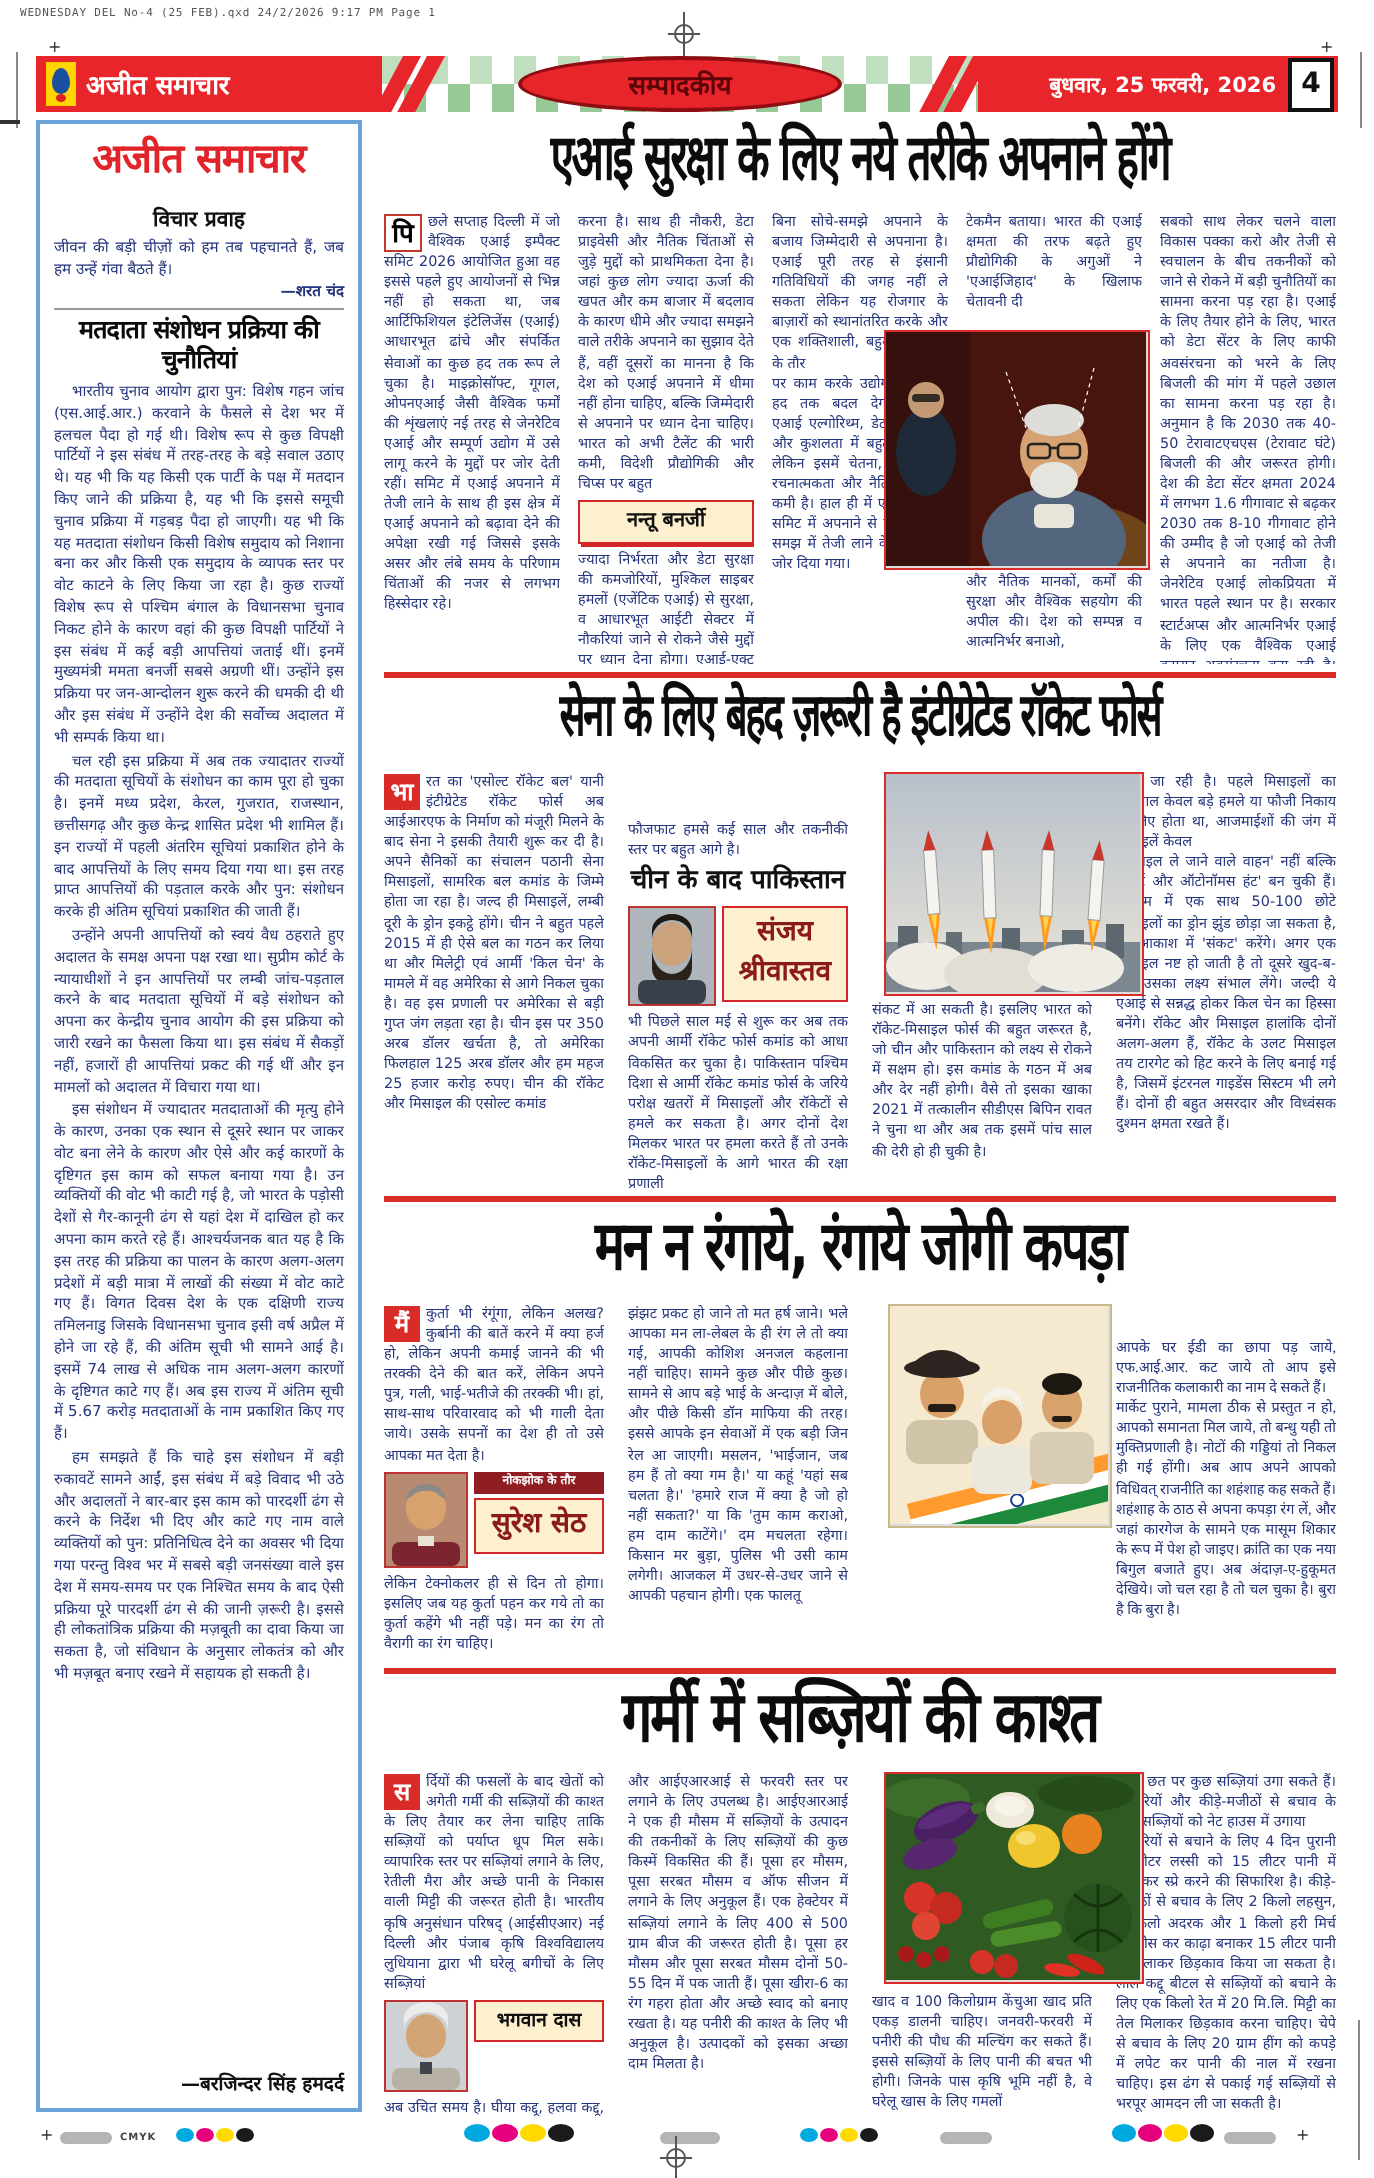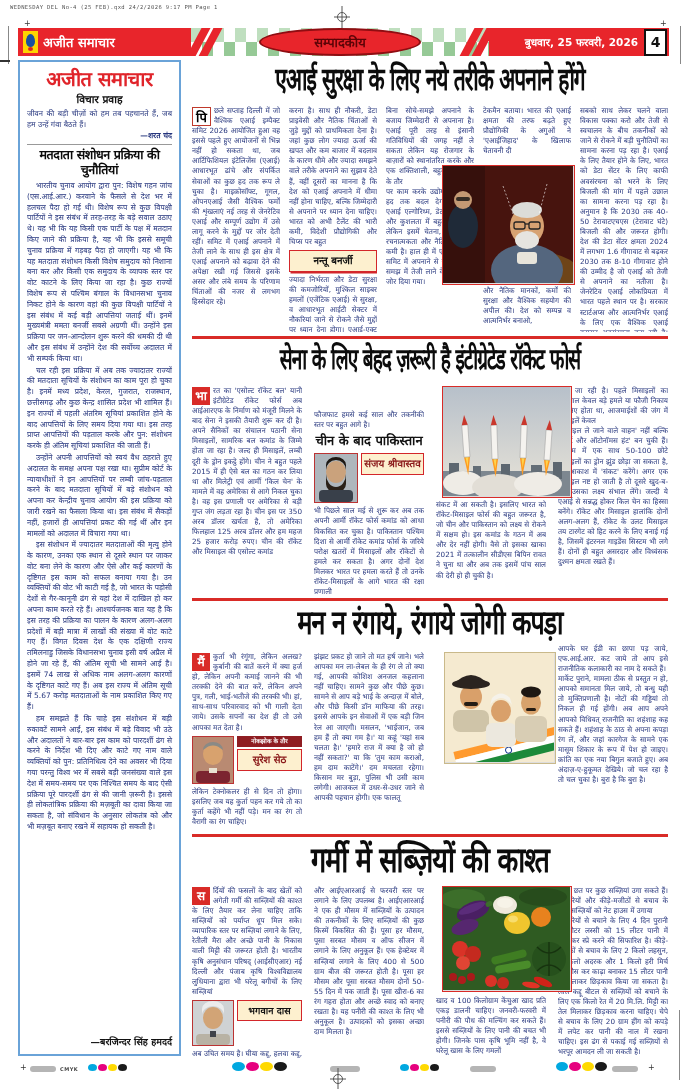--- a/index.html
+++ b/index.html
@@ -30,21 +30,21 @@
         background:#e8252b;border:2px solid #8f0d12;border-radius:50%;display:flex;align-items:center;justify-content:center;}
   .oval span{color:#5c0407;font-weight:800;font-size:13px;}
   .mast-right{display:flex;align-items:center;justify-content:flex-end;gap:6px;width:178px;padding-right:2px;background:#e8252b;}
   .mast-date{color:#fff;font-weight:800;font-size:10.5px;white-space:nowrap;}
   .pagenum{width:19px;height:23px;background:#fff;border:2.5px solid #111;display:flex;align-items:center;justify-content:center;
            font-size:14px;font-weight:800;color:#111;}
   
   .leftbox{position:absolute;left:18px;top:60px;width:163px;height:996px;border:2px solid #6aa3d8;
            padding:6px 7px;box-sizing:border-box;display:flex;flex-direction:column;overflow:hidden;}
   .lb-brand{color:#e0242a;font-weight:800;font-size:20px;text-align:center;line-height:1.1;letter-spacing:-.5px;}
-  .lb-label{font-size:10.5px;font-weight:800;text-align:center;color:#111;margin-top:2px;}
+  .lb-label{font-size:10.5px;font-weight:800;text-align:center;color:#111;margin-top:12px;}
   .lb-quote{font-size:7.6px;color:#25357d;text-align:justify;margin-top:3px;line-height:1.4;}
   .lb-qauth{font-size:7.6px;color:#25357d;font-weight:700;text-align:right;}
   .lb-rule{border-top:1px solid #999;margin:4px 0 3px;}
   .lb-head{font-size:12.5px;font-weight:800;color:#0b0b0b;text-align:center;line-height:1.15;letter-spacing:-.4px;margin-bottom:4px;}
   .lb-body p{margin:0 0 1px;font-size:7.5px;line-height:1.44;color:#25357d;text-align:justify;text-indent:9px;}
   .lb-sign{margin-top:auto;font-size:9.5px;font-weight:800;color:#111;text-align:right;padding-top:3px;}
   
   .article{position:absolute;left:192px;width:476px;}
   .headline{position:absolute;left:0;width:476px;text-align:center;font-weight:800;color:#0c0c0c;
             line-height:1;letter-spacing:-1px;white-space:nowrap;}
@@ -55,21 +55,21 @@
   .dropcap-box{float:left;width:19px;height:19px;border:1.6px solid #c0392b;color:#000;font-weight:800;font-size:13px;
                line-height:19px;text-align:center;margin:1px 3px 0 0;box-sizing:border-box;background:#fff;}
   .authbox{border:1.6px solid #d3262a;background:#fdf0cf;text-align:center;font-weight:800;color:#111;
            padding:3px 2px;margin:3px 0;box-shadow:1.5px 1.5px 0 #d3262a;}
   .authname{font-size:10px;}
   .subhead{font-weight:800;color:#111;text-align:center;font-size:13px;margin:2px 0;}
   .authrow{display:flex;gap:3px;align-items:flex-start;margin:3px 0;}
   .authrow svg{flex:none;border:1px solid #b33;}
   .authcol{flex:1;display:flex;flex-direction:column;gap:2px;}
   .ribbon{background:#8f1d22;color:#fff;font-size:6px;text-align:center;padding:1.5px 1px;font-weight:700;}
-  .namebox{border:1.4px solid #d3262a;background:#fdf0cf;color:#8b1a1a;font-weight:800;font-size:10px;
+  .namebox{border:1.4px solid #d3262a;background:#fdf0cf;color:#8b1a1a;font-weight:800;font-size:14px;
            text-align:center;padding:3px 1px;}
   .redrule{position:absolute;left:192px;width:476px;height:3px;background:#d92b27;}
   .photo-frame{position:absolute;border:1.5px solid #d92b27;box-sizing:border-box;background:#ddd;}
   .photo-frame svg{display:block;}
 </style>
 </head>
 <body>
 
 <div class="page">
 
@@ -268,21 +268,21 @@
         </div>
       </div>
       <span>लेकिन टेक्नोकलर ही से दिन तो होगा। इसलिए जब यह कुर्ता पहन कर गये तो का कुर्ता कहेंगे भी नहीं पड़े। मन का रंग तो वैरागी का रंग चाहिए।</span>
     </div>
     <div class="bcol" style="left:122px;top:48px;width:110px;height:180px;">
       <div>झंझट प्रकट हो जाने तो मत हर्ष जाने। भले आपका मन ला-लेबल के ही रंग ले तो क्या गई, आपकी कोशिश अनजल कहलाना नहीं चाहिए। सामने कुछ और पीछे कुछ। सामने से आप बड़े भाई के अन्दाज़ में बोले, और पीछे किसी डॉन माफिया की तरह। इससे आपके इन सेवाओं में एक बड़ी जिन रेल आ जाएगी। मसलन, 'भाईजान, जब हम हैं तो क्या गम है।' या कहूं 'यहां सब चलता है।' 'हमारे राज में क्या है जो हो नहीं सकता?' या कि 'तुम काम कराओ, हम दाम काटेंगे।' दम मचलता रहेगा। किसान मर बुड़ा, पुलिस भी उसी काम लगेगी। आजकल में उधर-से-उधर जाने से आपकी पहचान होगी। एक फालतू</div>
     </div>
     <div class="bcol" style="left:244px;top:48px;width:110px;height:180px;">
       <div class="sp" style="height:116px;"></div>
     </div>
-    <div class="bcol" style="left:366px;top:40px;width:110px;height:180px;">
+    <div class="bcol" style="left:366px;top:65px;width:110px;height:180px;font-family:Liberation Serif, serif;">
       <div>आपके घर ईडी का छापा पड़ जाये, एफ.आई.आर. कट जाये तो आप इसे राजनीतिक कलाकारी का नाम दे सकते हैं।</div>
       <div>मार्केट पुराने, मामला ठीक से प्रस्तुत न हो, आपको समानता मिल जाये, तो बन्धु यही तो मुक्तिप्रणाली है। नोटों की गड्डियां तो निकल ही गई होंगी। अब आप अपने आपको विधिवत् राजनीति का शहंशाह कह सकते हैं। शहंशाह के ठाठ से अपना कपड़ा रंग लें, और जहां कारगेज के सामने एक मासूम शिकार के रूप में पेश हो जाइए। क्रांति का एक नया बिगुल बजाते हुए। अब अंदाज़-ए-हुकूमत देखिये। जो चल रहा है तो चल चुका है। बुरा है कि बुरा है।</div>
     </div>
 
     <div class="photo-frame" style="left:252px;top:48px;width:112px;height:112px;border-color:#c9b98a;">
       <svg width="109" height="109" viewBox="0 0 109 109">
         <rect width="109" height="109" fill="#f5ead0"></rect>
         <g transform="rotate(-14 54 100)">
           <rect x="10" y="88" width="110" height="8" fill="#ff9a2e"></rect>
           <rect x="10" y="96" width="110" height="7" fill="#ffffff"></rect>

